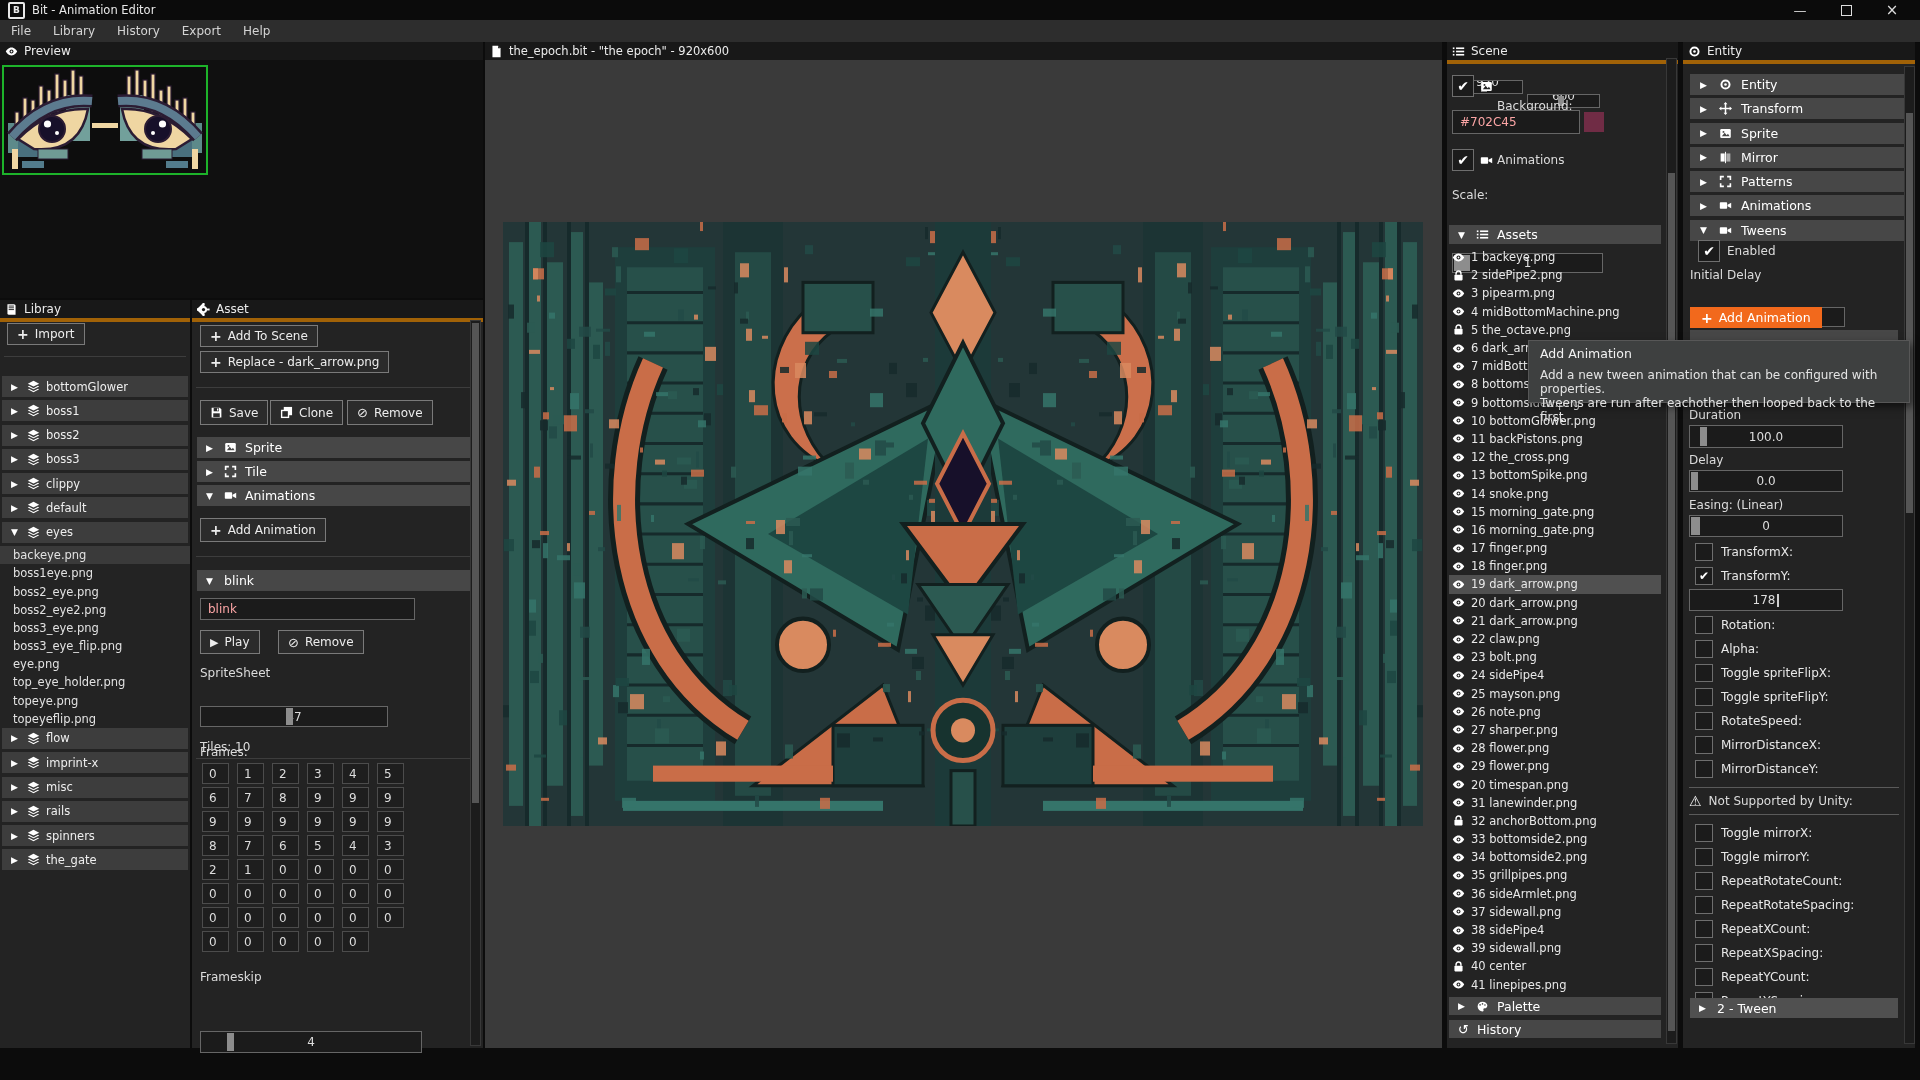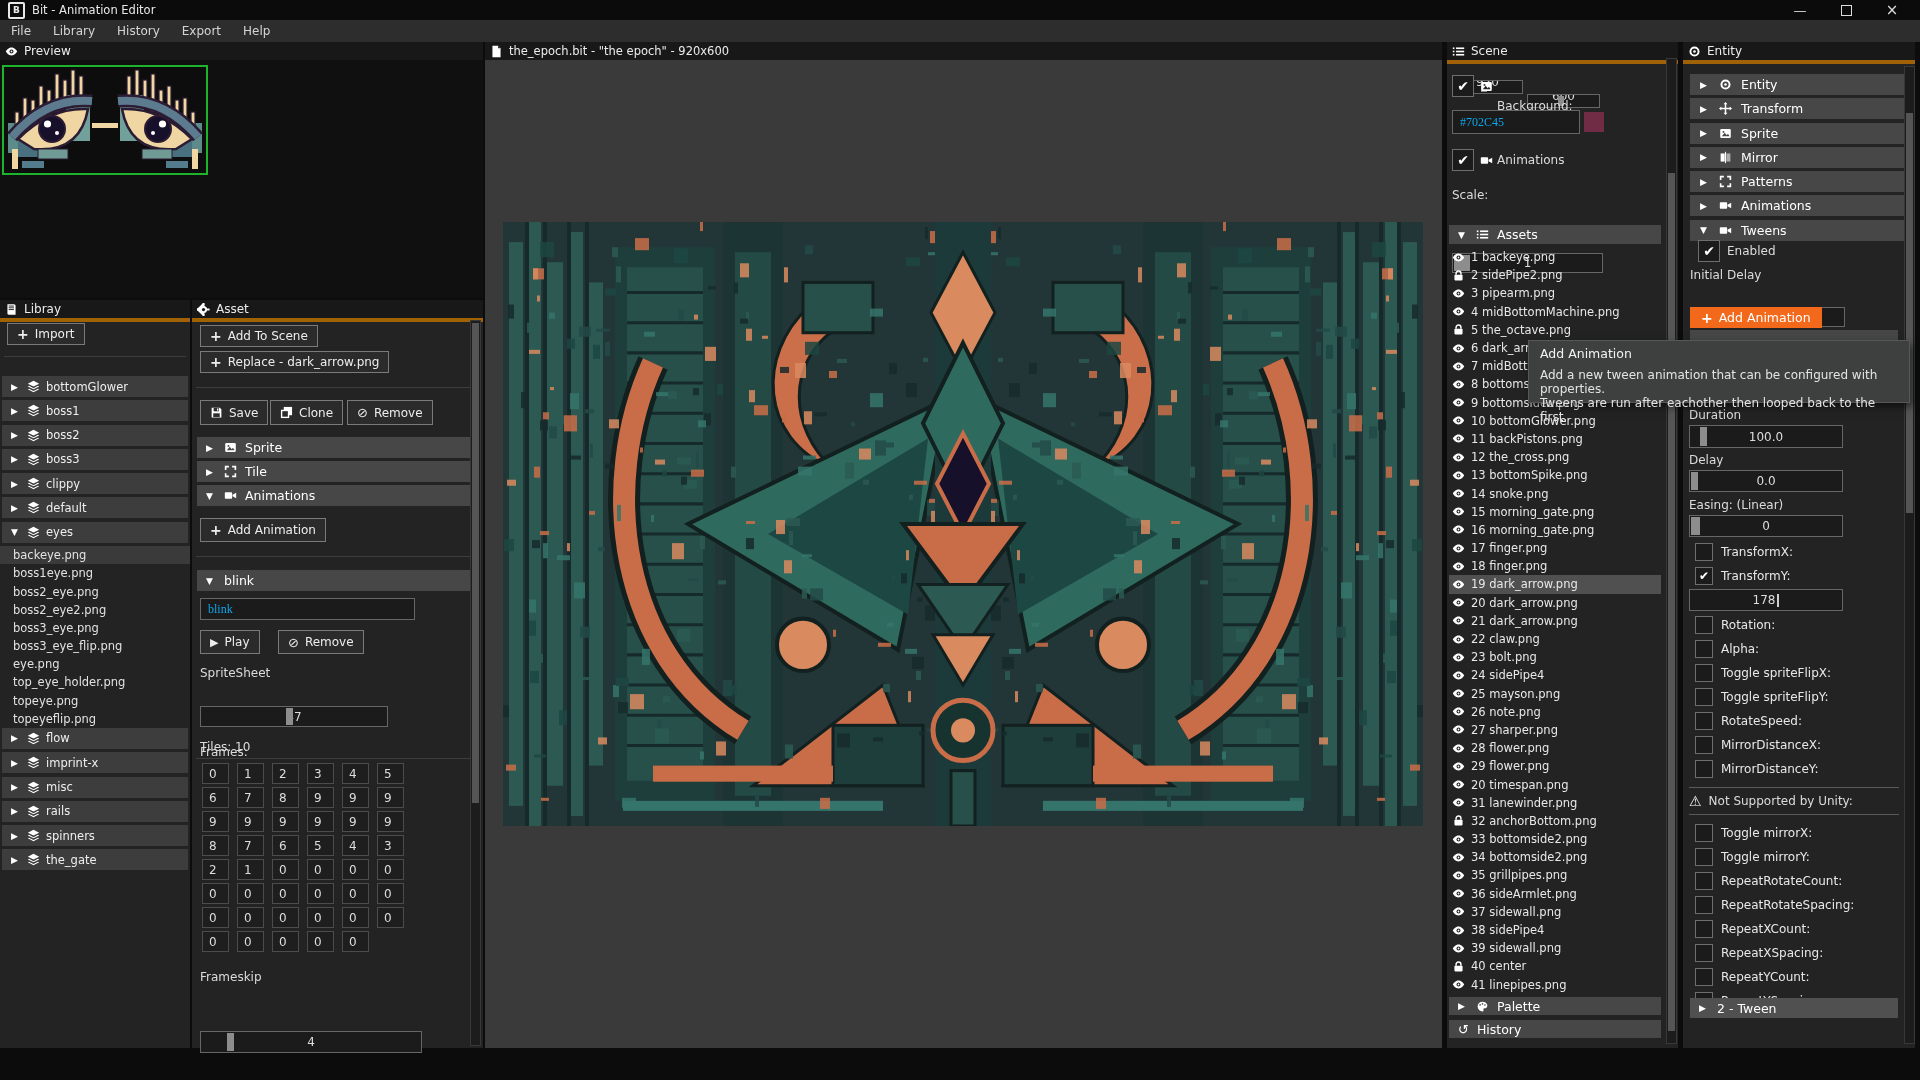--- a/index.html
+++ b/index.html
@@ -28,21 +28,21 @@
   .secbar{height:21px;background:#474747;display:flex;align-items:center;gap:8px;padding:0 9px;
           color:#fff;font-size:12.5px;}
   .arrow{font-size:9px;color:#fff;width:10px;flex:none;}
   .btn{display:inline-flex;align-items:center;gap:6px;background:#2b2b2b;border:1px solid #7a7a7a;
        color:#ededed;font-size:12px;padding:0 9px;box-sizing:border-box;}
   .plus{font-size:14px;font-weight:bold;line-height:1;}
   .ninput{position:relative;background:#1b1b1b;border:1px solid #666;display:flex;align-items:center;
           justify-content:center;color:#ddd;font-size:12px;box-sizing:border-box;overflow:hidden;}
   .ninput .handle{position:absolute;top:1px;bottom:1px;width:7px;background:#8d8d8d;}
   .tinput{background:#1b1b1b;border:1px solid #666;display:flex;align-items:center;padding:0 7px;
-          color:#0ea5e9;font-size:12px;box-sizing:border-box;font-family:Liberation Serif, serif;}
+          color:#fca5a5;font-size:12px;box-sizing:border-box;}
   .checkbox{background:#1b1b1b;border:1px solid #6e6e6e;color:#fff;display:flex;align-items:center;
             justify-content:center;box-sizing:border-box;}
   .divider{position:absolute;left:4px;right:4px;height:1px;background:#3d3d3d;}
   .vscroll{position:absolute;width:9px;background:#1c1c1c;border:1px solid #383838;}
   .vscroll .thumb{position:absolute;left:1px;right:1px;background:#555;}
   
   .lib-folder{height:21px;margin:0 2px 3.3px 2px;background:#3d3d3d;display:flex;align-items:center;
               gap:6px;padding:0 9px;font-size:11.5px;color:#efefef;}
   .lib-file{height:18.2px;display:flex;align-items:center;padding:0 13px;font-size:11.5px;color:#e2e2e2;}
   .lib-file.selected{background:#3a3a3a;}

